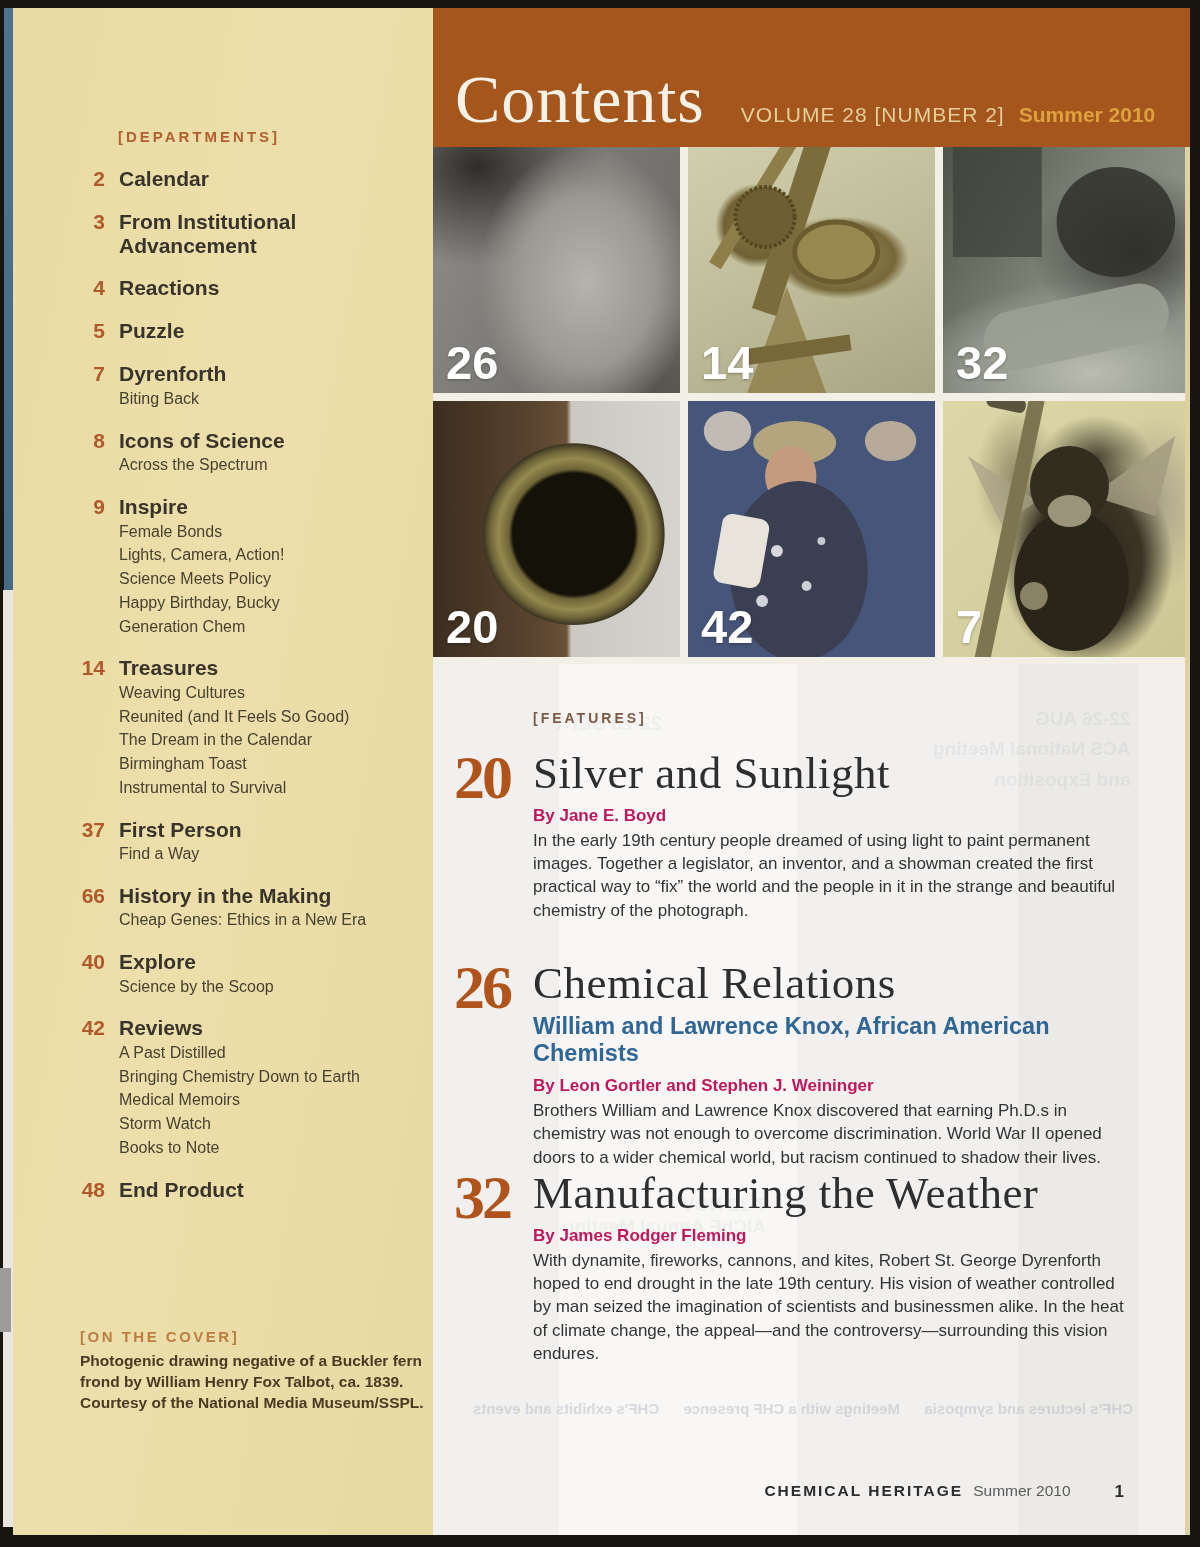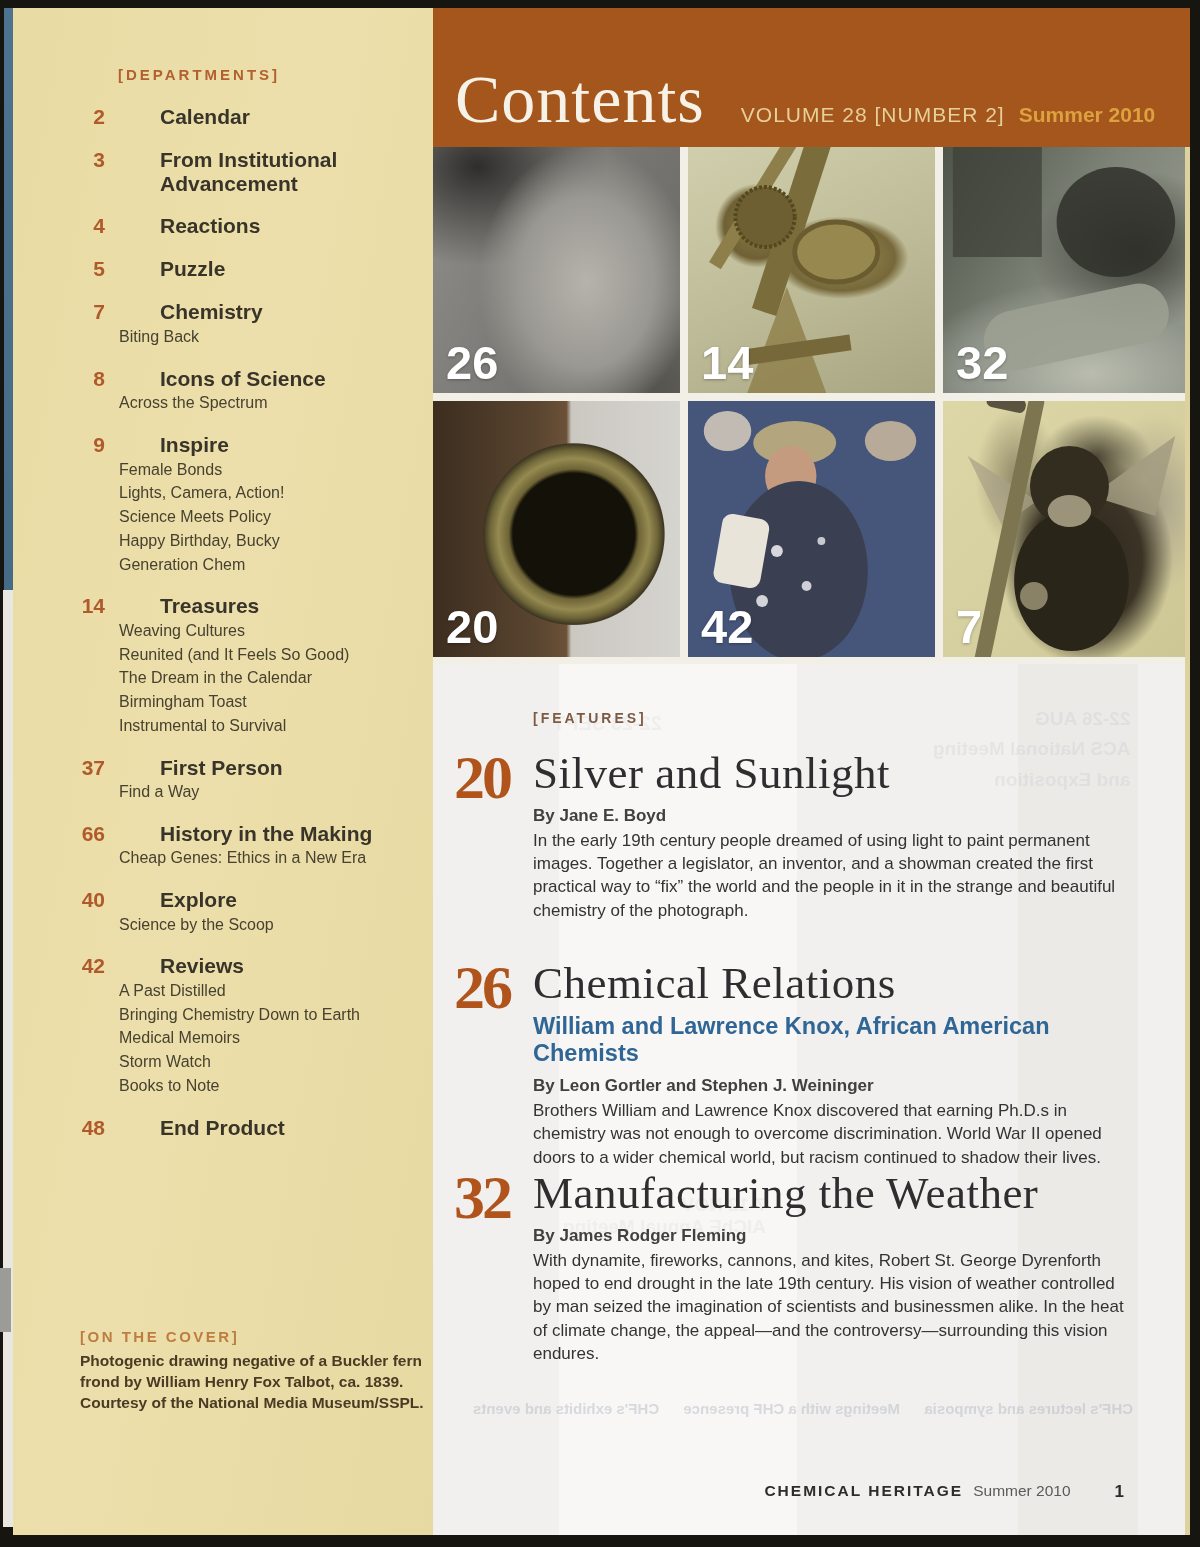--- a/index.html
+++ b/index.html
@@ -8,26 +8,26 @@
   
   .edge-blue{position:absolute;left:4px;top:8px;width:9px;height:582px;background:linear-gradient(180deg,#4d7390,#466b86);}
   .edge-light{position:absolute;left:3px;top:590px;width:10px;height:937px;background:#e9e7e1;}
   .edge-tab{position:absolute;left:0;top:1268px;width:11px;height:64px;background:#9b9b97;}
   
   .page{position:absolute;left:13px;top:8px;width:1177px;height:1527px;background:#f1f0ee;}
   .edge-cream{position:absolute;right:0;top:139px;bottom:0;width:5px;background:#ddd1a0;z-index:9;}
   
   .sidebar{position:absolute;left:0;top:0;width:420px;height:100%;
            background:linear-gradient(100deg,#e8dba3 0%,#ecdfab 45%,#e6d9a1 100%);}
-  .dept-label{margin:58px 0 22px 105px;font-size:15px;font-weight:bold;letter-spacing:3px;color:#b2602f;}
+  .dept-label{margin:120px 0 22px 105px;font-size:15px;font-weight:bold;letter-spacing:3px;color:#b2602f;}
   .dept{display:flex;margin-bottom:19px;}
   .dnum{width:92px;text-align:right;padding-right:14px;flex:none;
         font-size:21px;font-weight:bold;color:#b05a2c;line-height:1.15;}
   .dbody{width:258px;}
-  .dtitle{display:block;font-size:21px;font-weight:bold;color:#39342a;line-height:1.12;margin-left:41px;}
+  .dtitle{display:block;font-size:21px;font-weight:bold;color:#39342a;line-height:1.12;}
   .dsub{display:block;font-size:16px;color:#474130;line-height:1.36;margin-top:2px;}
   .cover{position:absolute;left:67px;top:1320px;width:350px;}
   .cover-label{font-size:15px;font-weight:bold;letter-spacing:2.5px;color:#bd7c40;margin-bottom:6px;}
   .cover-text{font-size:15.5px;font-weight:bold;color:#4a3b24;line-height:1.35;}
   
   .main{position:absolute;left:420px;top:0;width:757px;height:1527px;}
   .masthead{position:absolute;left:0;top:0;width:100%;height:139px;background:#a5561c;
             display:flex;align-items:baseline;box-sizing:border-box;padding:0 16px 16px 22px;}
   .masthead-inner{display:flex;align-items:baseline;position:absolute;bottom:14px;left:22px;right:24px;}
   .mast-title{font-family:"Liberation Serif",serif;font-weight:400;font-size:68px;color:#f6f2e7;
@@ -87,21 +87,21 @@
                   letter-spacing:3px;color:#7d5a44;}
   .feature{position:absolute;left:0;right:0;}
   .f1{top:86px;} .f2{top:296px;} .f3{top:506px;}
   .fnum{position:absolute;left:6px;top:-4px;width:86px;text-align:center;
         font-family:"Liberation Serif",serif;font-weight:bold;font-size:62px;color:#b0541b;
         letter-spacing:-3px;line-height:1;}
   .fbody{margin:0 60px 0 100px;}
   .ftitle{font-family:"Liberation Serif",serif;font-weight:400;font-size:45px;color:#2e2e30;
           line-height:1.05;letter-spacing:.5px;}
   .fsub{font-size:23.5px;font-weight:bold;color:#2f6695;margin-top:6px;line-height:1.15;}
-  .fby{font-size:17px;font-weight:bold;color:#404040;margin-top:9px;}
+  .fby{font-size:17px;font-weight:bold;color:#be185d;margin-top:9px;}
   .fsummary{font-size:17px;color:#333;line-height:1.36;margin-top:3px;width:600px;}
   
   .folio{position:absolute;right:66px;top:818px;display:flex;align-items:flex-start;}
   .folio-mag{font-size:15.5px;font-weight:bold;letter-spacing:2px;color:#2c2c2c;}
   .folio-issue{font-size:15.5px;color:#5a5a5a;margin-left:10px;}
   .folio-page{font-size:17px;font-weight:bold;color:#2c2c2c;margin-left:44px;}
 </style>
 </head>
 <body>
 
@@ -139,21 +139,21 @@
       <div class="dept">
         <span class="dnum">5</span>
         <span class="dbody">
             <span class="dtitle">Puzzle</span>
           </span>
       </div>
 
       <div class="dept">
         <span class="dnum">7</span>
         <span class="dbody">
-          <span class="dtitle">Chemistry</span>
+          <span class="dtitle">Dyrenforth</span>
           <span class="dsub">Biting Back</span>
         </span>
       </div>
 
       <div class="dept">
         <span class="dnum">8</span>
         <span class="dbody">
           <span class="dtitle">Icons of Science</span>
           <span class="dsub">Across the Spectrum</span>
         </span>

